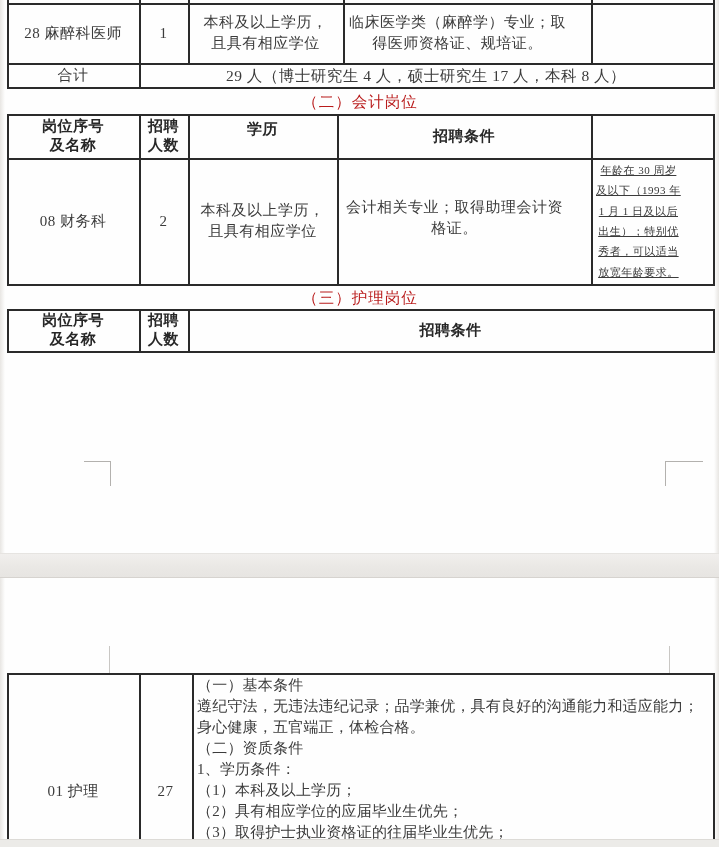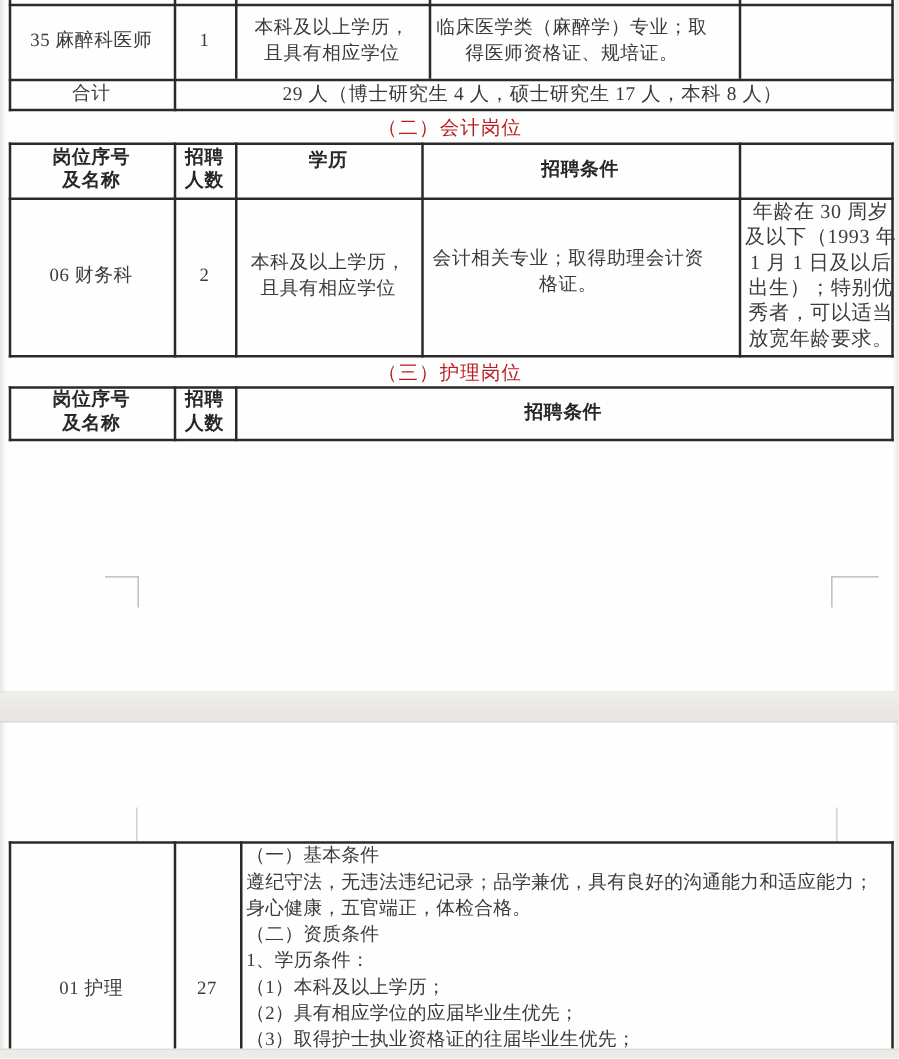--- a/index.html
+++ b/index.html
@@ -13,21 +13,21 @@
   .hl{position:absolute;height:2px;background:#2a2a2a;}
   .vl{position:absolute;width:2px;background:#2a2a2a;}
   
   .cell{
     position:absolute;display:flex;align-items:center;justify-content:center;
     text-align:center;white-space:pre;line-height:21px;letter-spacing:0.5px;
   }
   .cell.left{justify-content:flex-start;text-align:center;}
   .bold{font-weight:700;color:#272727;}
   .hdr{line-height:19px;}
-  .small-lh{line-height:20.3px;font-size:16px;}
+  .small-lh{line-height:20.3px;font-size:11px;text-decoration:underline;}
   .section-title{
     position:absolute;text-align:center;letter-spacing:1px;color:#b91c1c;
   }
   
   .edge-strip{position:absolute;top:0;height:847px;width:5px;}
   .edge-strip.leftE{left:0;background:linear-gradient(90deg,#e8e6e3,rgba(255,255,255,0));}
   .edge-strip.rightE{left:714px;background:linear-gradient(270deg,#e8e6e3,rgba(255,255,255,0));}
   .page-band{
     position:absolute;left:0;top:553px;width:719px;height:25px;
     background:linear-gradient(180deg,#f1efed 0%,#eae8e5 55%,#e7e5e2 100%);
@@ -55,21 +55,21 @@
   <div class="hl" style="left:7px;top:3px;width:708px;"></div>
   <div class="hl" style="left:7px;top:63px;width:708px;"></div>
   <div class="hl" style="left:7px;top:87px;width:708px;"></div>
   <div class="vl" style="left:7px;top:0;height:89px;"></div>
   <div class="vl" style="left:139px;top:0;height:89px;"></div>
   <div class="vl" style="left:188px;top:0;height:63px;"></div>
   <div class="vl" style="left:343px;top:0;height:63px;"></div>
   <div class="vl" style="left:591px;top:0;height:63px;"></div>
   <div class="vl" style="left:713px;top:0;height:89px;"></div>
 
-  <div class="cell" style="left:7px;top:3px;width:132px;height:60px;">35 麻醉科医师</div>
+  <div class="cell" style="left:7px;top:3px;width:132px;height:60px;">28 麻醉科医师</div>
   <div class="cell" style="left:139px;top:3px;width:49px;height:60px;">1</div>
   <div class="cell" style="left:188px;top:3px;width:155px;height:60px;">本科及以上学历，
 且具有相应学位</div>
   <div class="cell left" style="left:343px;top:3px;width:242px;height:60px;padding-left:6px;">临床医学类（麻醉学）专业；取
 得医师资格证、规培证。</div>
   <div class="cell" style="left:591px;top:3px;width:122px;height:60px;"></div>
 
   <div class="cell" style="left:7px;top:63px;width:132px;height:24px;">合计</div>
   <div class="cell" style="left:139px;top:63px;width:574px;height:24px;font-size:15.5px;">29 人（博士研究生 4 人，硕士研究生 17 人，本科 8 人）</div>
 
@@ -85,21 +85,21 @@
   <div class="vl" style="left:591px;top:114px;height:172px;"></div>
   <div class="vl" style="left:713px;top:114px;height:172px;"></div>
 
   <div class="cell bold hdr" style="left:7px;top:114px;width:132px;height:44px;">岗位序号
 及名称</div>
   <div class="cell bold hdr" style="left:139px;top:114px;width:49px;height:44px;">招聘
 人数</div>
   <div class="cell bold hdr" style="left:188px;top:114px;width:149px;height:31px;">学历</div>
   <div class="cell bold hdr" style="left:337px;top:114px;width:254px;height:44px;">招聘条件</div>
 
-  <div class="cell" style="left:7px;top:158px;width:132px;height:126px;">06 财务科</div>
+  <div class="cell" style="left:7px;top:158px;width:132px;height:126px;">08 财务科</div>
   <div class="cell" style="left:139px;top:158px;width:49px;height:126px;">2</div>
   <div class="cell" style="left:188px;top:158px;width:149px;height:126px;">本科及以上学历，
 且具有相应学位</div>
   <div class="cell left" style="left:337px;top:158px;width:245px;height:120px;padding-left:9px;">会计相关专业；取得助理会计资
 格证。</div>
   <div class="cell left small-lh" style="left:591px;top:158px;width:117px;height:126px;padding-left:5px;">年龄在 30 周岁
 及以下（1993 年
 1 月 1 日及以后
 出生）；特别优
 秀者，可以适当

